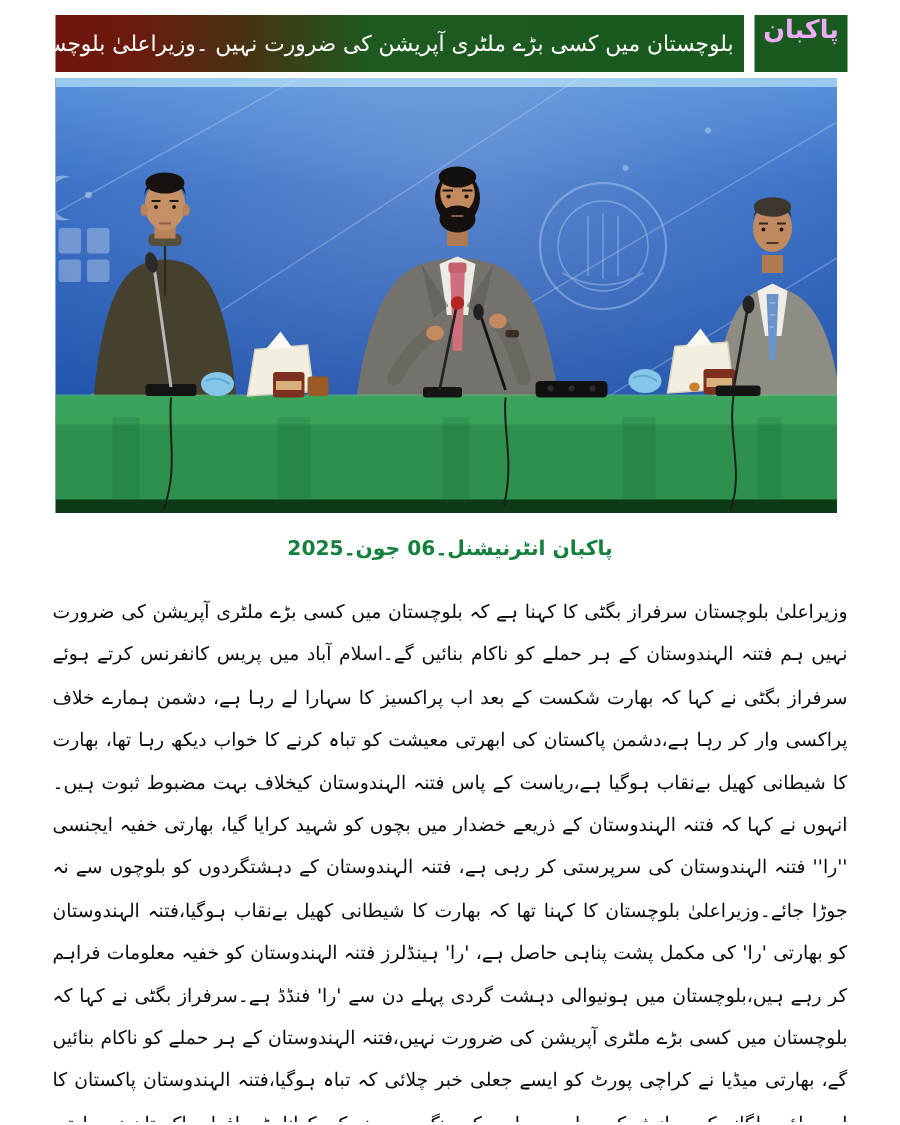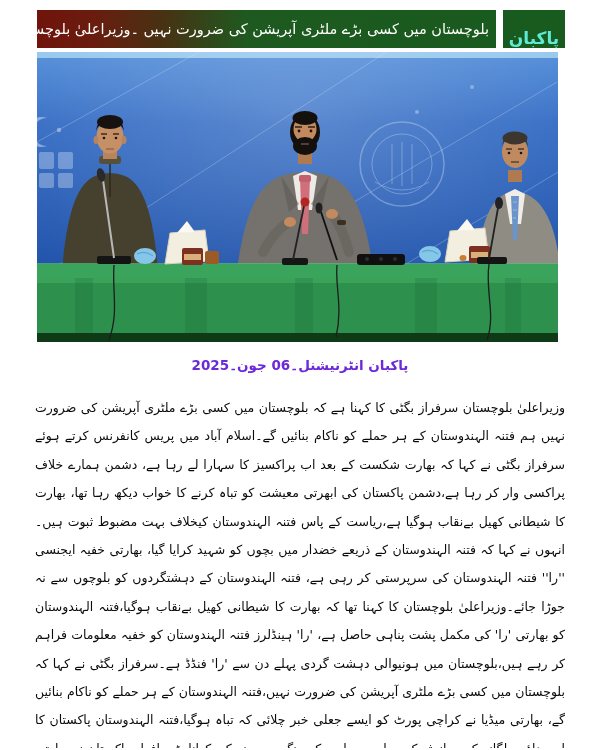--- a/index.html
+++ b/index.html
@@ -9,29 +9,29 @@
   }
   
   .masthead { position:absolute; left:37px; top:10px; width:528px; height:38px; display:flex; gap:7px; }
   .headline-bar {
     width:459px; height:38px; box-sizing:border-box;
     background:linear-gradient(90deg,#70140c 0%, #6a1c0e 12%, #463313 28%, #1e5a20 46%, #195a1e 100%);
     display:flex; align-items:center; justify-content:flex-end; padding:0 7px 0 4px;
   }
   .headline { color:#ffffff; font-size:14.5px; white-space:nowrap; }
   .logo-block {
-    flex:1; background:#195a1e; color:#5eead4; display:flex; align-items:flex-end;
+    flex:1; background:#195a1e; color:#f0abfc; display:flex; align-items:flex-start;
     justify-content:center; font-weight:bold; font-size:17px;
   }
   
   .photo { position:absolute; left:37px; top:52px; width:521px; height:290px; margin:0; overflow:hidden; background:#2f68c2; }
   
   .dateline {
     position:absolute; left:0; top:357px; width:100%; text-align:center;
-    color:#6d28d9; font-size:13.5px; font-weight:600;
+    color:#15803d; font-size:13.5px; font-weight:600;
   }
   
   .article {
     position:absolute; left:35px; top:394px; width:530px; height:354px; overflow:hidden;
     font-size:12.5px; line-height:28.4px; color:#0b0b0b;
     text-align:justify; text-justify:inter-word;
   }
 </style>
 </head>
 <body>

